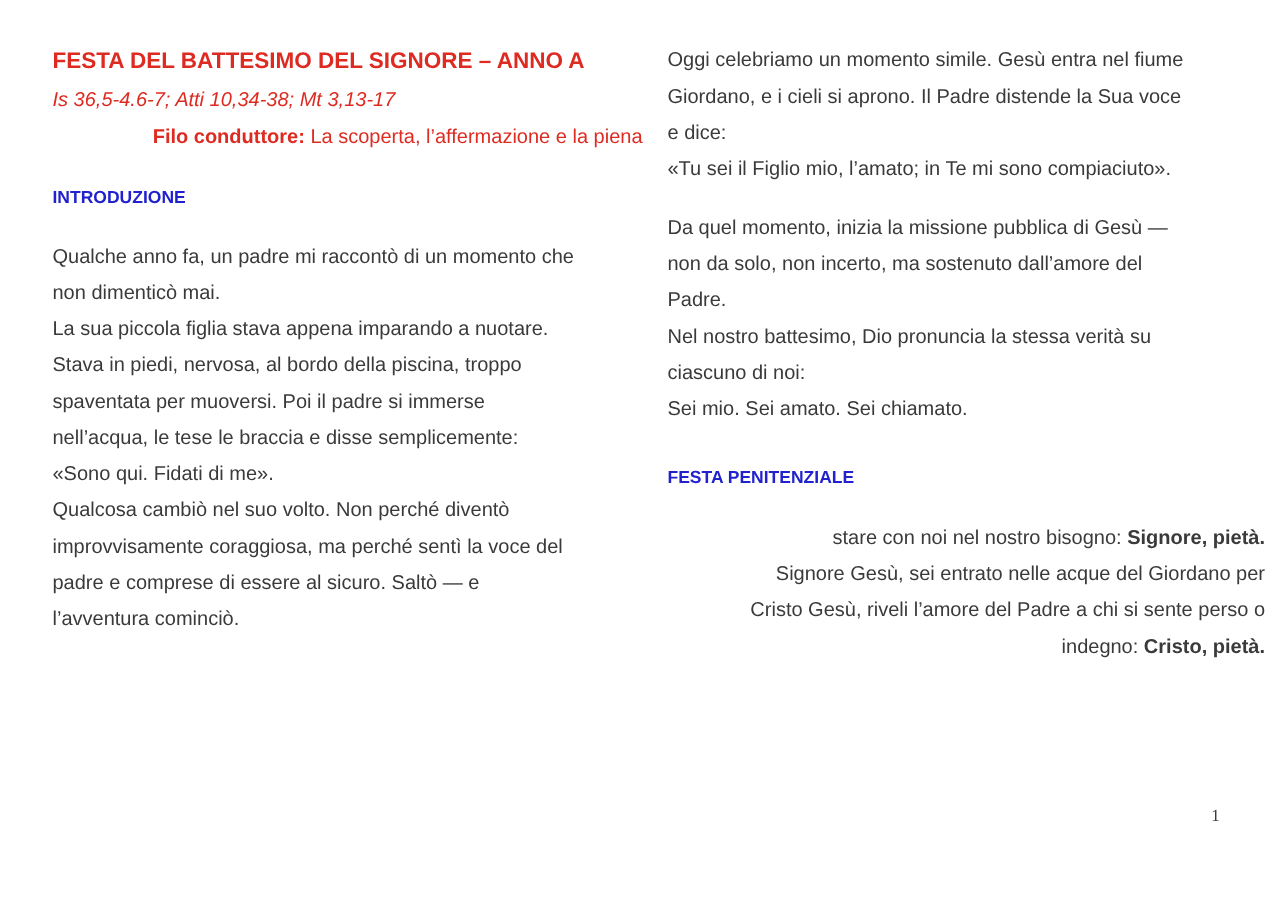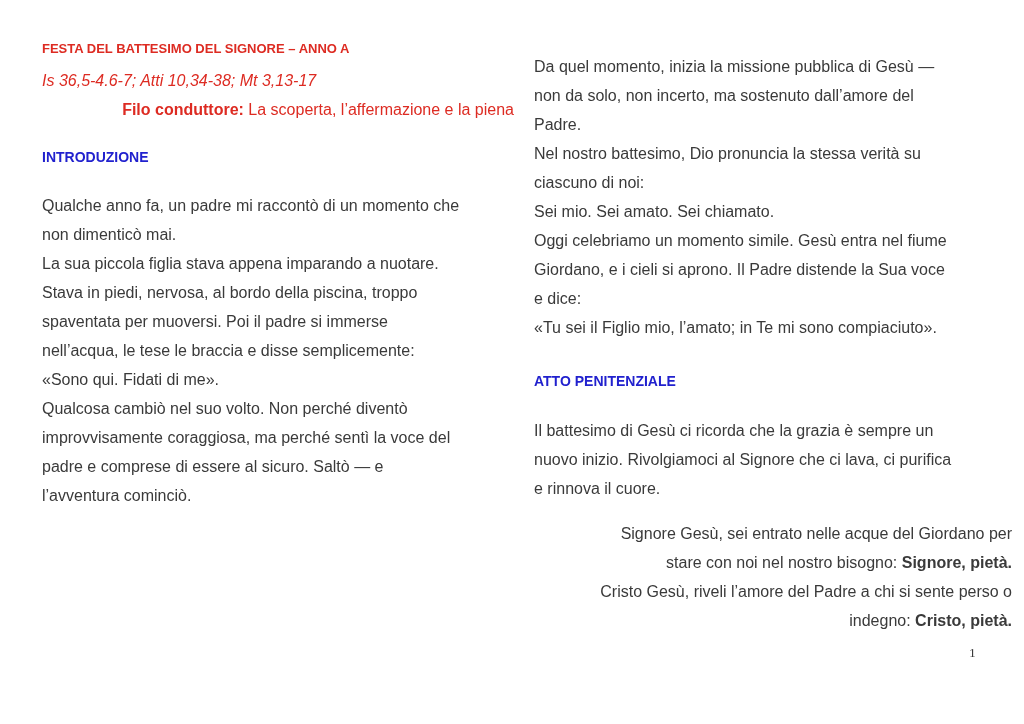--- a/index.html
+++ b/index.html
@@ -18,21 +18,21 @@
     top: 34px;
     font-size: 16px;
     line-height: 29px;
   }
   .col-left  { left: 42px;  width: 472px; }
   .col-right { left: 534px; width: 478px; }
   .lines { white-space: pre-line; }
   .line  { white-space: pre; text-align: right; }
   .red  { color: var(--heading-red, #dd2b22); }
   .blue { color: var(--heading-blue, #2121ce); }
-  .doc-title { font-size: 13px; font-weight: bold; }
+  .doc-title { font-size: 18px; font-weight: bold; }
   .readings  { font-style: italic; margin-top: 3px; }
   h2.section { font-size: 14px; font-weight: bold; }
   .h-intro { margin: 19px 0 19px 0; }
   .h-atto  { margin: 25px 0 20px 0; }
   .p2 { margin-top: 18px; }
   .p4 { margin-top: 16px; }
   strong { font-weight: bold; }
   .page-number {
     position: absolute;
     left: 969px; top: 645px;
@@ -62,39 +62,36 @@
 spaventata per muoversi. Poi il padre si immerse
 nell’acqua, le tese le braccia e disse semplicemente:
 «Sono qui. Fidati di me».
 Qualcosa cambiò nel suo volto. Non perché diventò
 improvvisamente coraggiosa, ma perché sentì la voce del
 padre e comprese di essere al sicuro. Saltò — e
 l’avventura cominciò.</div>
 </div>
 
 <div class="col col-right">
+  <div class="lines">Oggi celebriamo un momento simile. Gesù entra nel fiume
+Giordano, e i cieli si aprono. Il Padre distende la Sua voce
+e dice:
+«Tu sei il Figlio mio, l’amato; in Te mi sono compiaciuto».</div>
+
   <div class="lines p2">Da quel momento, inizia la missione pubblica di Gesù —
 non da solo, non incerto, ma sostenuto dall’amore del
 Padre.
 Nel nostro battesimo, Dio pronuncia la stessa verità su
 ciascuno di noi:
 Sei mio. Sei amato. Sei chiamato.</div>
 
-  <div class="lines">Oggi celebriamo un momento simile. Gesù entra nel fiume
-Giordano, e i cieli si aprono. Il Padre distende la Sua voce
-e dice:
-«Tu sei il Figlio mio, l’amato; in Te mi sono compiaciuto».</div>
+  <h2 class="section blue h-atto">FESTA PENITENZIALE</h2>
 
-  <h2 class="section blue h-atto">ATTO PENITENZIALE</h2>
-
-  <div class="lines">Il battesimo di Gesù ci ricorda che la grazia è sempre un
-nuovo inizio. Rivolgiamoci al Signore che ci lava, ci purifica
-e rinnova il cuore.</div>
 
   <div class="p4">
+    <div class="line"><span>stare con noi nel nostro bisogno: </span><strong>Signore, pietà.</strong></div>
     <div class="line">Signore Gesù, sei entrato nelle acque del Giordano per</div>
-    <div class="line"><span>stare con noi nel nostro bisogno: </span><strong>Signore, pietà.</strong></div>
     <div class="line">Cristo Gesù, riveli l’amore del Padre a chi si sente perso o</div>
     <div class="line"><span>indegno: </span><strong>Cristo, pietà.</strong></div>
   </div>
 </div>
 
 <div class="page-number">1</div>
 
 </body></html>

